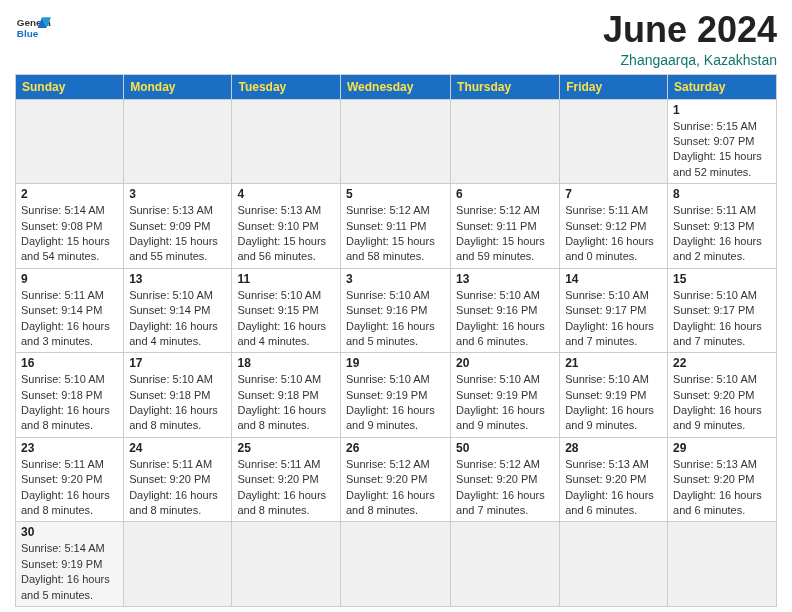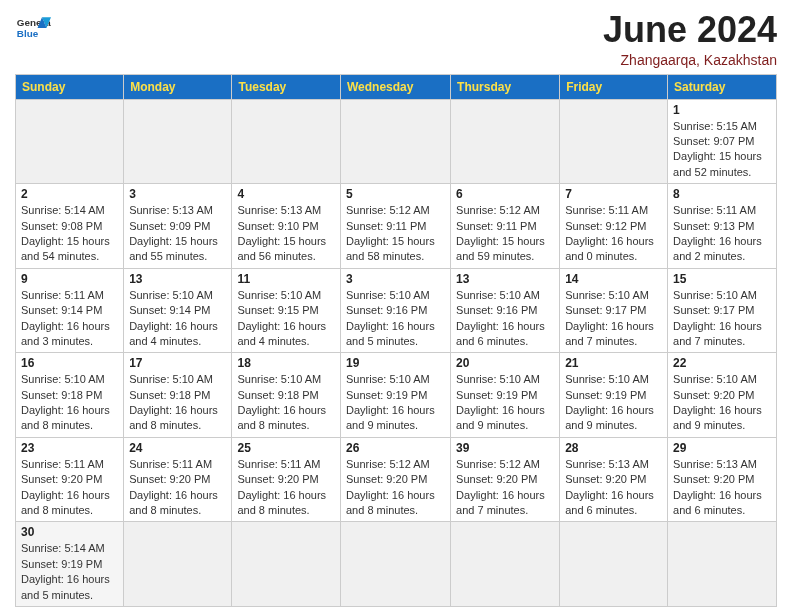--- a/index.html
+++ b/index.html
@@ -29,21 +29,21 @@
       text-align: right;
     }
     .month-title {
       font-size: 36px;
       font-weight: bold;
       color: #222;
       line-height: 1.1;
     }
     .location {
       font-size: 14px;
-      color: #7f1d1d;
+      color: #0f766e;
       margin-top: 2px;
     }
     .calendar {
       width: 100%;
       border-collapse: collapse;
       font-size: 10px;
     }
     .calendar th {
       background: #1a6fc4;
       color: #fde047;
@@ -226,21 +226,21 @@
         </td>
         <td>
           <span class="day-num">25</span>
           <div class="day-info">Sunrise: 5:11 AM<br>Sunset: 9:20 PM<br>Daylight: 16 hours and 8 minutes.</div>
         </td>
         <td>
           <span class="day-num">26</span>
           <div class="day-info">Sunrise: 5:12 AM<br>Sunset: 9:20 PM<br>Daylight: 16 hours and 8 minutes.</div>
         </td>
         <td>
-          <span class="day-num">39</span>
+          <span class="day-num">50</span>
           <div class="day-info">Sunrise: 5:12 AM<br>Sunset: 9:20 PM<br>Daylight: 16 hours and 7 minutes.</div>
         </td>
         <td>
           <span class="day-num">28</span>
           <div class="day-info">Sunrise: 5:13 AM<br>Sunset: 9:20 PM<br>Daylight: 16 hours and 6 minutes.</div>
         </td>
         <td>
           <span class="day-num">29</span>
           <div class="day-info">Sunrise: 5:13 AM<br>Sunset: 9:20 PM<br>Daylight: 16 hours and 6 minutes.</div>
         </td>

